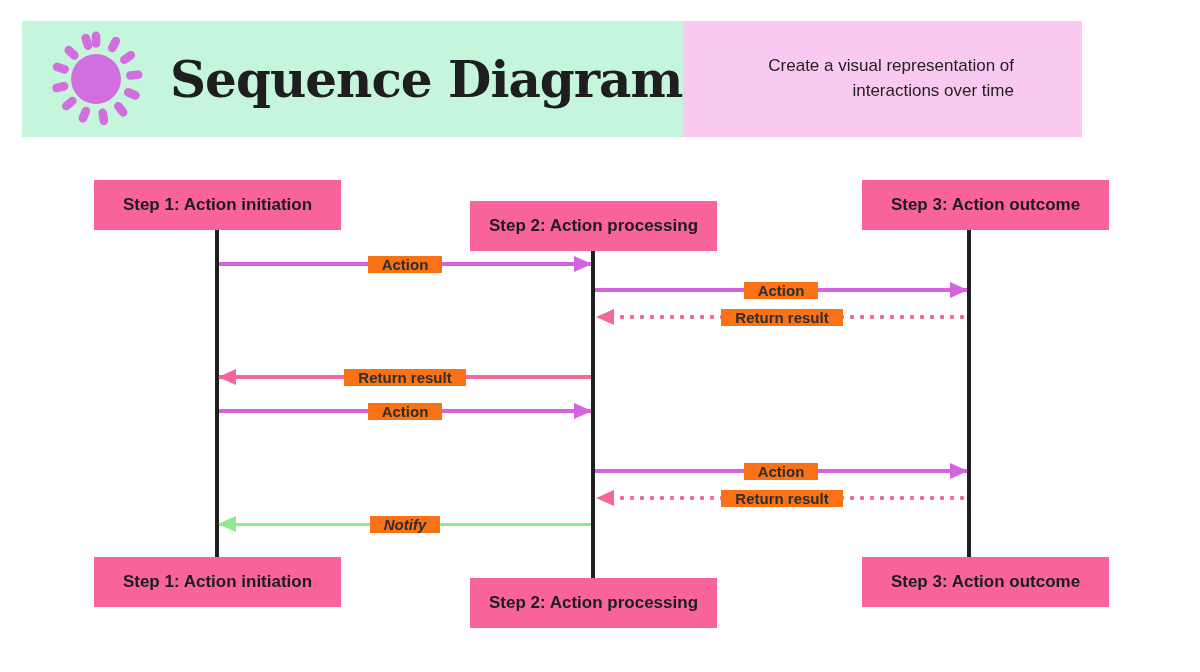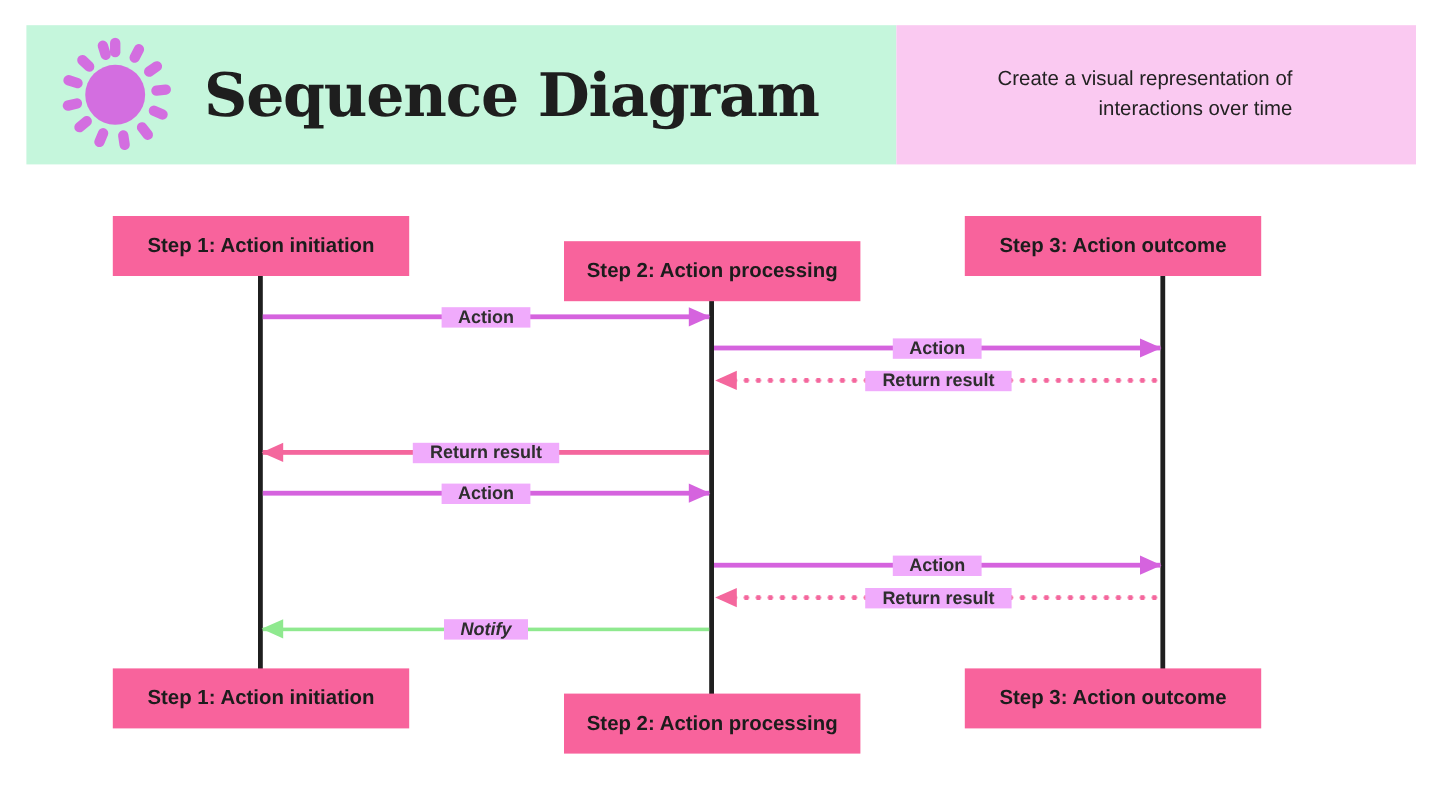--- a/index.html
+++ b/index.html
@@ -1,52 +1,52 @@
 <!DOCTYPE html>
 <html><head>
 <meta charset="utf-8">
 <style>
   * { margin: 0; padding: 0; box-sizing: border-box; }
   html, body { width: 1200px; height: 672px; background: #ffffff; overflow: hidden; }
   body { font-family: "Liberation Sans", sans-serif; position: relative; }
 
   
-  .banner { position: absolute; left: 22px; top: 21px; width: 1158px; height: 116px; display: flex; }
+  .banner { position: absolute; left: 22px; top: 21px; width: 1060px; height: 116px; display: flex; }
   .banner-green { width: 725px; height: 100%; background: #c5f6dc; display: flex; align-items: center; padding-left: 26px; }
-  .banner-pink  { width: 433px; height: 100%; background: #fac9f1; display: flex; align-items: center; justify-content: flex-end; padding-right: 103px; }
+  .banner-pink  { width: 433px; height: 100%; background: #fac9f1; display: flex; align-items: center; justify-content: flex-end; padding-right: 68px; }
   .page-title { font-family: "DejaVu Serif", serif; font-weight: bold; font-size: 50px; color: #1e1e1e; letter-spacing: -1px; margin-left: 26px; white-space: nowrap; }
   .page-subtitle { font-size: 17px; color: #222222; text-align: right; line-height: 1.45; max-width: 320px; }
   .sun-wrap { width: 96px; height: 96px; flex: 0 0 auto; }
 
   
   .canvas { position: absolute; left: 0; top: 0; width: 1200px; height: 564px; }
   .lifeline { position: absolute; width: 4px; background: #1f1f1f; top: 205px; height: 377px; z-index: 1; }
   .ll-1 { left: 215px; } .ll-2 { left: 591px; } .ll-3 { left: 967px; }
 
   .actor-box { position: absolute; width: 247px; height: 50px; background: #f8639c; display: flex; align-items: center; justify-content: center; z-index: 2; }
   .row-top { top: 180px; } .row-bottom { top: 557px; }
-  .col-1 { left: 94px; } .col-2 { left: 470px; margin-top: 21px; } .col-3 { left: 804px; }
+  .col-1 { left: 94px; } .col-2 { left: 470px; margin-top: 21px; } .col-3 { left: 862px; }
   .actor-box span { font-size: 17px; font-weight: bold; color: #1c1c1c; }
 
   
   .arrow { position: absolute; height: 20px; z-index: 3; display: flex; align-items: center; }
   .span-lm { left: 219px; width: 372px; }
   .span-mr { left: 595px; width: 372px; }
   .span-rm { left: 597px; width: 370px; }
   .span-ml { left: 219px; width: 372px; }
   .a1 { top: 254px; } .a2 { top: 280px; } .a3 { top: 307px; } .a4 { top: 367px; }
   .a5 { top: 401px; } .a6 { top: 461px; } .a7 { top: 488px; } .a8 { top: 514px; font-style: italic; }
 
   .arrow .line { position: absolute; left: 0; right: 0; top: 8px; height: 4px; }
   .arrow.purple .line.solid { background: #d563de; }
   .arrow.pink   .line.solid { background: #f4679d; }
   .arrow.green  .line.solid { background: #8fe98f; top: 9px; height: 3px; }
   .line.dotted { background-image: radial-gradient(circle, #f4679d 2px, transparent 2.4px); background-size: 10px 4px; background-repeat: repeat-x; background-position: left center; }
 
-  .arrow .msg-label { position: relative; z-index: 4; margin: 0 auto; background: #f0abfc; padding: 0 14px; font-size: 15px; font-weight: bold; color: #2e2e2e; white-space: nowrap; }
+  .arrow .msg-label { position: relative; z-index: 4; margin: 0 auto; background: #f97316; padding: 0 14px; font-size: 15px; font-weight: bold; color: #2e2e2e; white-space: nowrap; }
 
   .head { position: absolute; top: 2px; width: 0; height: 0; border-top: 8px solid transparent; border-bottom: 8px solid transparent; z-index: 5; }
   .head-right { right: -1px; border-left-width: 18px; border-left-style: solid; }
   .head-left  { left: -1px;  border-right-width: 18px; border-right-style: solid; }
   .purple .head-right { border-left-color: #d563de; }
   .pink .head-left    { border-right-color: #f4679d; }
   .green .head-left   { border-right-color: #8fe98f; }
 </style>
 </head>
 <body>

